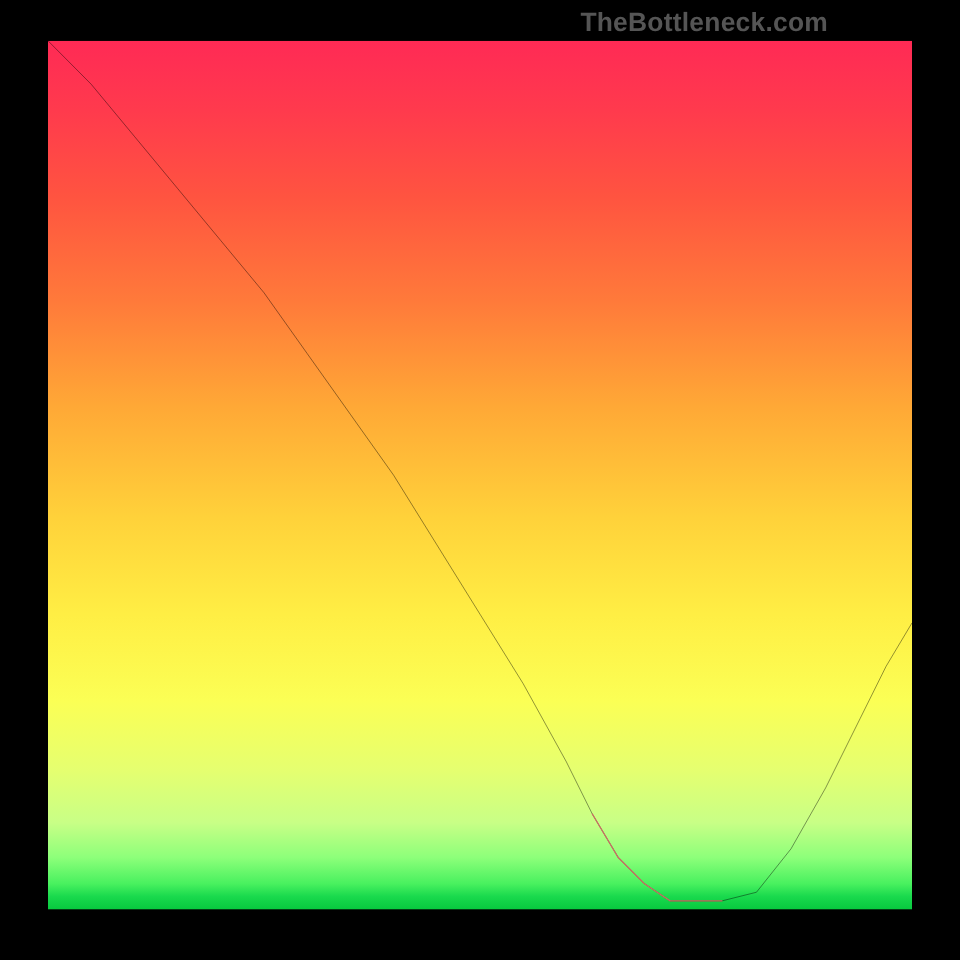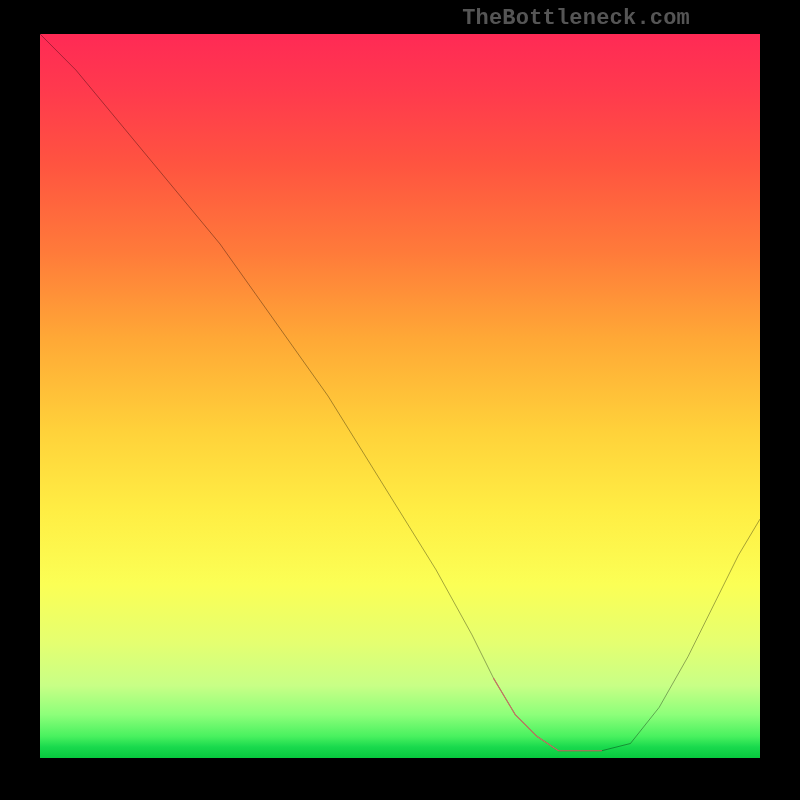--- a/index.html
+++ b/index.html
@@ -8,21 +8,20 @@
     width: 800px;
     height: 800px;
     background: #000;
     font-family: -apple-system, BlinkMacSystemFont, "Segoe UI", Arial, sans-serif;
     overflow: hidden;
   }
   .container {
     position: relative;
     width: 700px;
     height: 800px;
-    font-family: Liberation Mono, monospace;
   }
   .watermark {
     position: absolute;
     top: 6px;
     right: 10px;
     color: #555;
     font-size: 22px;
     font-weight: 600;
     z-index: 30;
     letter-spacing: 0.2px;

